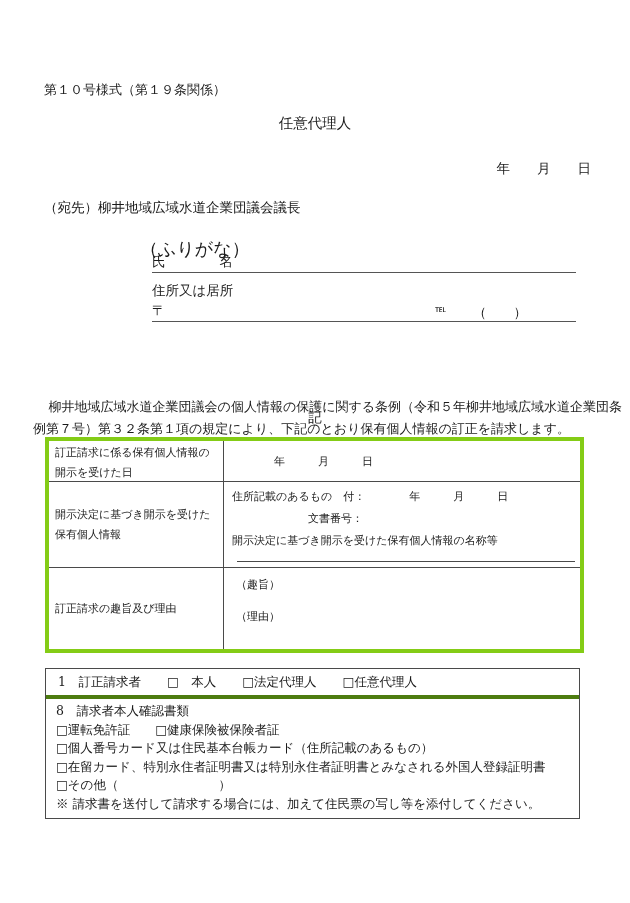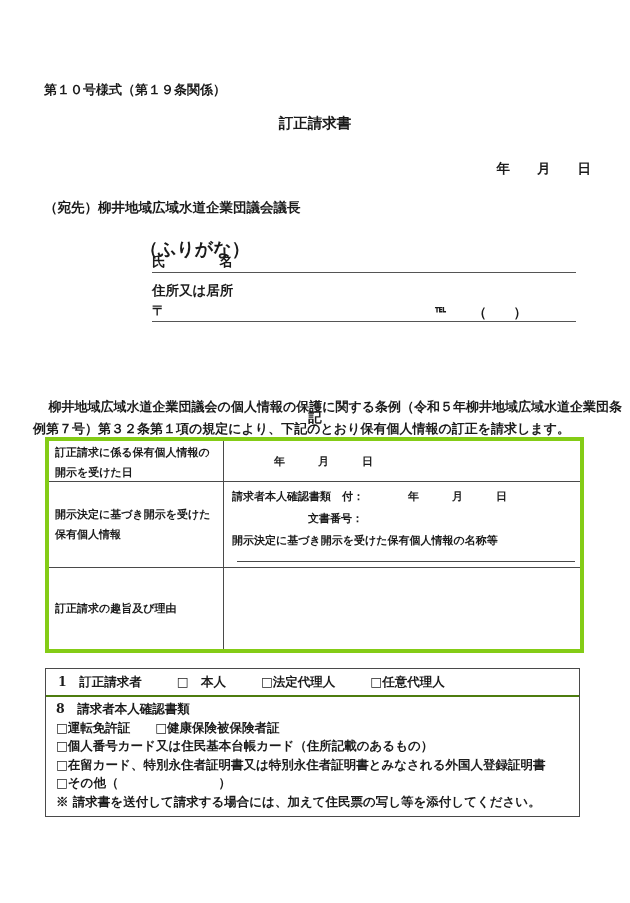--- a/index.html
+++ b/index.html
@@ -3,21 +3,20 @@
 <meta charset="utf-8">
 <style>
   html, body { margin:0; padding:0; background:#ffffff; }
   .page {
     position:relative;
     width:630px; height:903px;
     background:#ffffff;
     font-family:"DejaVu Serif","Liberation Serif",serif;
     color:#1b1b1b;
     overflow:hidden;
-    font-weight:bold;
   }
   .abs { position:absolute; white-space:nowrap; }
 
   .form-number { left:44px; top:81px; font-size:13px; }
   .doc-title   { left:0; right:0; top:114px; text-align:center; font-size:14.5px; white-space:nowrap; position:absolute; }
   .date-line   { right:39px; top:160px; font-size:13.5px; }
   .addressee   { left:44px; top:199px; font-size:13.5px; }
 
   .furigana    { left:140px; top:237px; font-size:18px; }
   .name-line   { left:152px; top:253px; width:424px; height:19px;
@@ -52,34 +51,34 @@
   .r2-line2 { margin-left:76px; white-space:nowrap; }
   .r2-line3 { white-space:nowrap; }
   .r2-underline { position:absolute; left:13px; right:5px; bottom:5px;
                   border-bottom:1px solid #4a4a4a; }
   .r3-cell { padding:9px 12px; }
   .r3-reason { margin-top:17px; }
 
   
   .table2 { position:absolute; left:45px; top:668px; width:533px;
             border:1px solid #4a4a4a; font-size:12.5px; }
-  .t2-row1 { height:26px; border-bottom:2px solid #4d7c0f;
-             display:flex; align-items:center; padding-left:12px; white-space:nowrap;gap:9px; }
+  .t2-row1 { height:26px; border-bottom:4px solid #4d7c0f;
+             display:flex; align-items:center; padding-left:12px; white-space:nowrap; }
   .t2-option { margin-left:26px;text-align:right; }
   .t2-row2 { padding:3px 10px 5px; line-height:18.5px; }
   .t2-row2 div { white-space:nowrap; }
 </style>
 </head>
 <body>
 
 <div class="page">
 
   <div class="abs form-number">第１０号様式（第１９条関係）</div>
 
-  <div class="doc-title">訂正請求書</div>
+  <div class="doc-title">任意代理人</div>
 
   <div class="abs date-line">年　　月　　日</div>
 
   <div class="abs addressee">（宛先）柳井地域広域水道企業団議会議長</div>
 
   <div class="abs furigana">（ふりがな）</div>
 
   <div class="abs name-line">
     <span>氏　　　　名</span>
   </div>
@@ -103,29 +102,33 @@
       <div class="t1-left">訂正請求に係る保有個人情報の開示を受けた日</div>
       <div class="t1-right">
         <div class="r1-val">年　　　月　　　日</div>
       </div>
     </div>
     <div class="t1-row row-h2">
       <div class="t1-left center">
         <span>開示決定に基づき開示を受けた保有個人情報</span>
       </div>
       <div class="t1-right r2-cell">
-        <div class="r2-line1">請求者本人確認書類　付：　　　　年　　　月　　　日</div>
+        <div class="r2-line1">住所記載のあるもの　付：　　　　年　　　月　　　日</div>
         <div class="r2-line2">文書番号：</div>
         <div class="r2-line3">開示決定に基づき開示を受けた保有個人情報の名称等</div>
         <div class="r2-underline"></div>
       </div>
     </div>
     <div class="t1-row row-h3">
       <div class="t1-left center">
         <span>訂正請求の趣旨及び理由</span>
+      </div>
+      <div class="t1-right r3-cell">
+        <div>（趣旨）</div>
+        <div class="r3-reason">（理由）</div>
       </div>
     </div>
   </div>
 
   <div class="table2">
     <div class="t2-row1">
       <span>1　訂正請求者</span>
       <span class="t2-option">□　本人</span>
       <span class="t2-option">□法定代理人</span>
       <span class="t2-option">□任意代理人</span>

